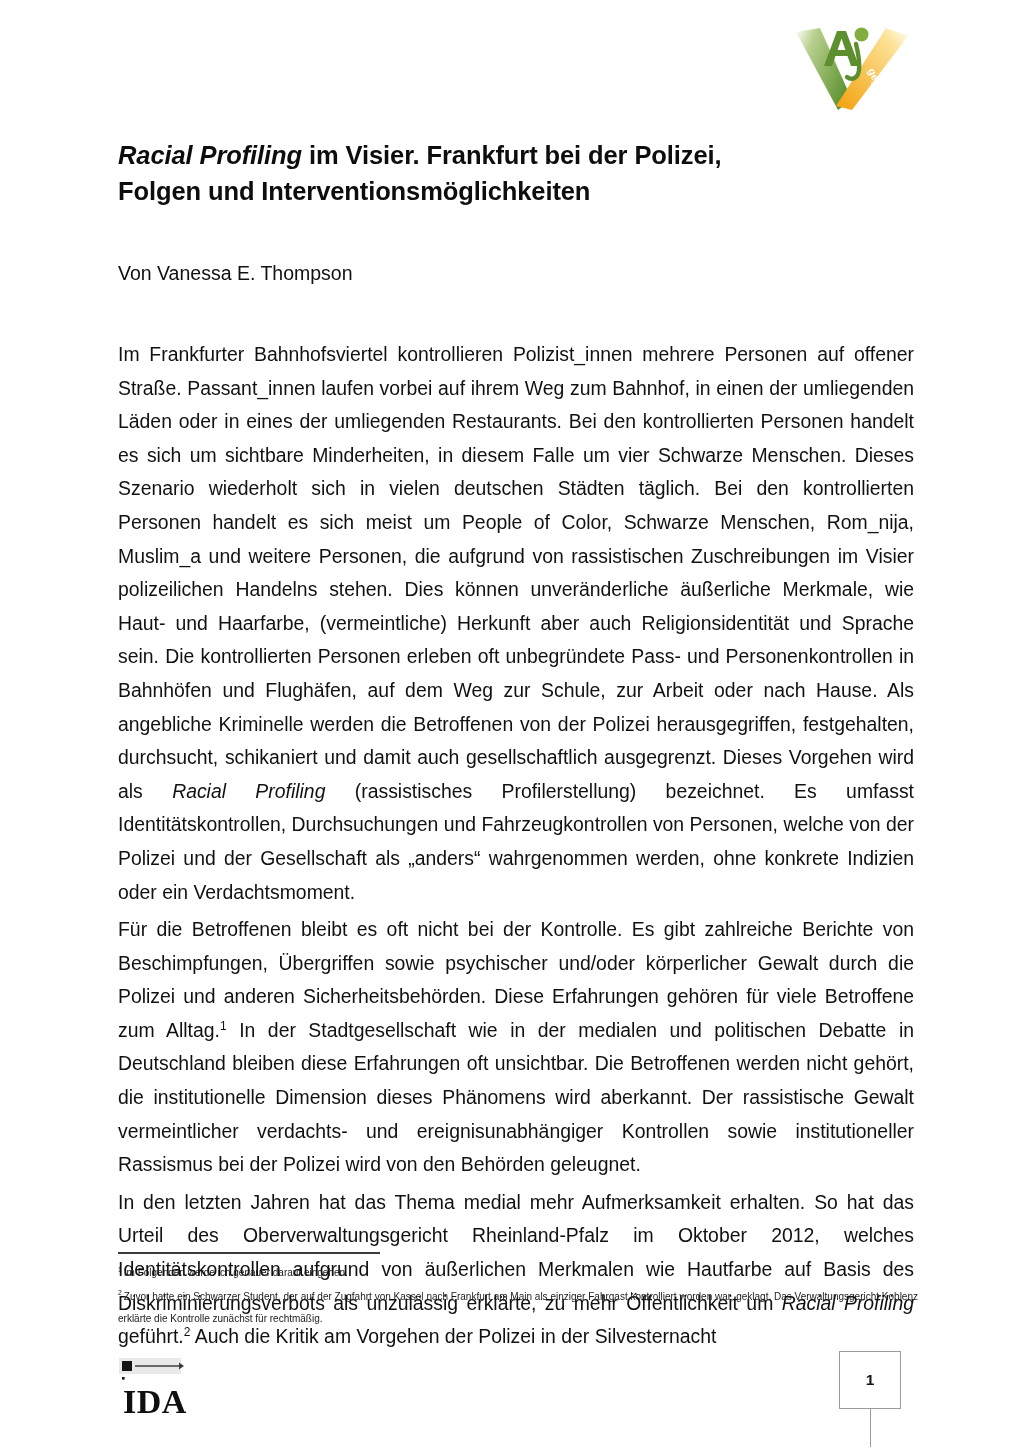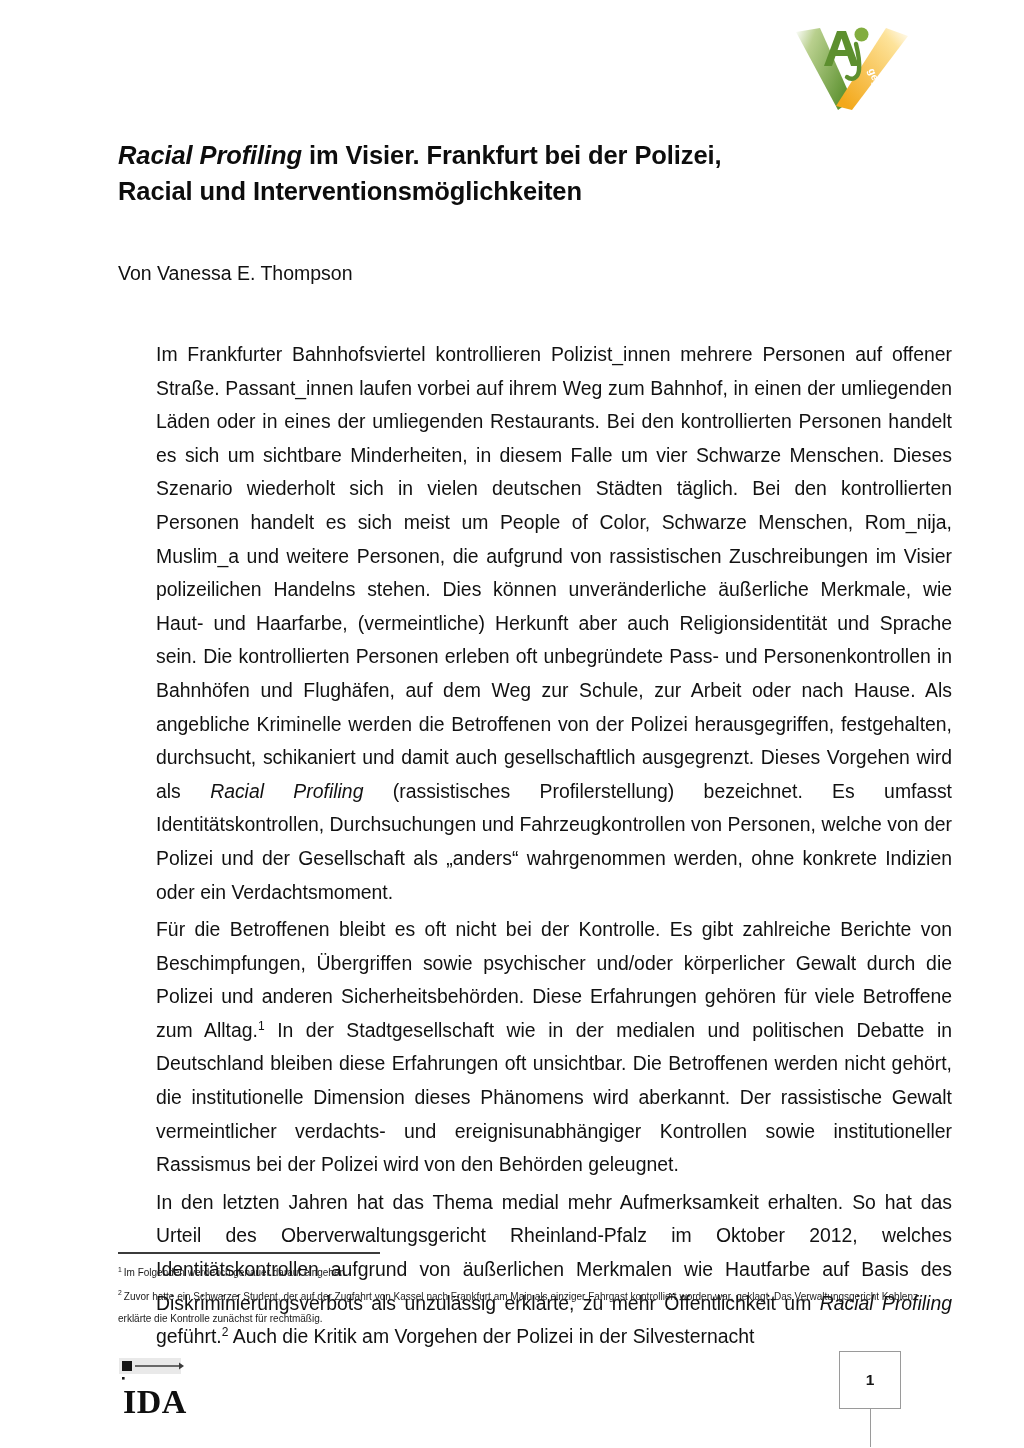--- a/index.html
+++ b/index.html
@@ -58,21 +58,20 @@
     color: #111;
   }
   .byline .name { }
 
   
   .body-block {
     position: absolute;
     left: 118px;
     top: 338px;
     width: 796px;
-    margin-left: 38px;
   }
   .para {
     font-size: 19.4px;
     line-height: 33.6px;
     text-align: justify;
     text-justify: inter-word;
     margin: 0 0 4px 0;
     color: #111;
     hyphens: none;
   }
@@ -187,21 +186,21 @@
       <path d="M66,30 C66,30 70,46 69,56 C68.2,64 62,67 57,63" stroke="#5d8f2f" stroke-width="4.4" fill="none" stroke-linecap="round"></path>
 
       <circle cx="71.5" cy="20.5" r="7" fill="#82ad3f"></circle>
 
       <text x="78" y="56" fill="#ffffff" font-family="'Liberation Sans', sans-serif" font-size="10.5" font-weight="bold" transform="rotate(68 78 56)">gegenpol</text>
     </svg>
   </div>
 
   <h1 class="doc-title">
     <span class="ital">Racial Profiling</span><span> im Visier. Frankfurt bei der Polizei,</span><br>
-    <span>Racial und Interventionsmöglichkeiten</span>
+    <span>Folgen und Interventionsmöglichkeiten</span>
   </h1>
 
   <div class="byline">
     <span>Von </span><span class="name">Vanessa E. Thompson</span>
   </div>
 
   <div class="body-block">
     <p class="para">Im Frankfurter Bahnhofsviertel kontrollieren Polizist_innen mehrere Personen auf offener Straße. Passant_innen laufen vorbei auf ihrem Weg zum Bahnhof, in einen der umliegenden Läden oder in eines der umliegenden Restaurants. Bei den kontrollierten Personen handelt es sich um sichtbare Minderheiten, in diesem Falle um vier Schwarze Menschen. Dieses Szenario wiederholt sich in vielen deutschen Städten täglich. Bei den kontrollierten Personen handelt es sich meist um People of Color, Schwarze Menschen, Rom_nija, Muslim_a und weitere Personen, die aufgrund von rassistischen Zuschreibungen im Visier polizeilichen Handelns stehen. Dies können unveränderliche äußerliche Merkmale, wie Haut- und Haarfarbe, (vermeintliche) Herkunft aber auch Religionsidentität und Sprache sein. Die kontrollierten Personen erleben oft unbegründete Pass- und Personenkontrollen in Bahnhöfen und Flughäfen, auf dem Weg zur Schule, zur Arbeit oder nach Hause. Als angebliche Kriminelle werden die Betroffenen von der Polizei herausgegriffen, festgehalten, durchsucht, schikaniert und damit auch gesellschaftlich ausgegrenzt. Dieses Vorgehen wird als <span class="ital">Racial Profiling</span> (rassistisches Profilerstellung) bezeichnet. Es umfasst Identitätskontrollen, Durchsuchungen und Fahrzeugkontrollen von Personen, welche von der Polizei und der Gesellschaft als „anders“ wahrgenommen werden, ohne konkrete Indizien oder ein Verdachtsmoment.</p>
     <p class="para">Für die Betroffenen bleibt es oft nicht bei der Kontrolle. Es gibt zahlreiche Berichte von Beschimpfungen, Übergriffen sowie psychischer und/oder körperlicher Gewalt durch die Polizei und anderen Sicherheitsbehörden. Diese Erfahrungen gehören für viele Betroffene zum Alltag.<sup>1</sup> In der Stadtgesellschaft wie in der medialen und politischen Debatte in Deutschland bleiben diese Erfahrungen oft unsichtbar. Die Betroffenen werden nicht gehört, die institutionelle Dimension dieses Phänomens wird aberkannt. Der rassistische Gewalt vermeintlicher verdachts- und ereignisunabhängiger Kontrollen sowie institutioneller Rassismus bei der Polizei wird von den Behörden geleugnet.</p>
     <p class="para">In den letzten Jahren hat das Thema medial mehr Aufmerksamkeit erhalten. So hat das Urteil des Oberverwaltungsgericht Rheinland-Pfalz im Oktober 2012, welches Identitätskontrollen aufgrund von äußerlichen Merkmalen wie Hautfarbe auf Basis des Diskriminierungsverbots als unzulässig erklärte, zu mehr Öffentlichkeit um <span class="ital">Racial Profiling</span> geführt.<sup>2</sup> Auch die Kritik am Vorgehen der Polizei in der Silvesternacht</p>

